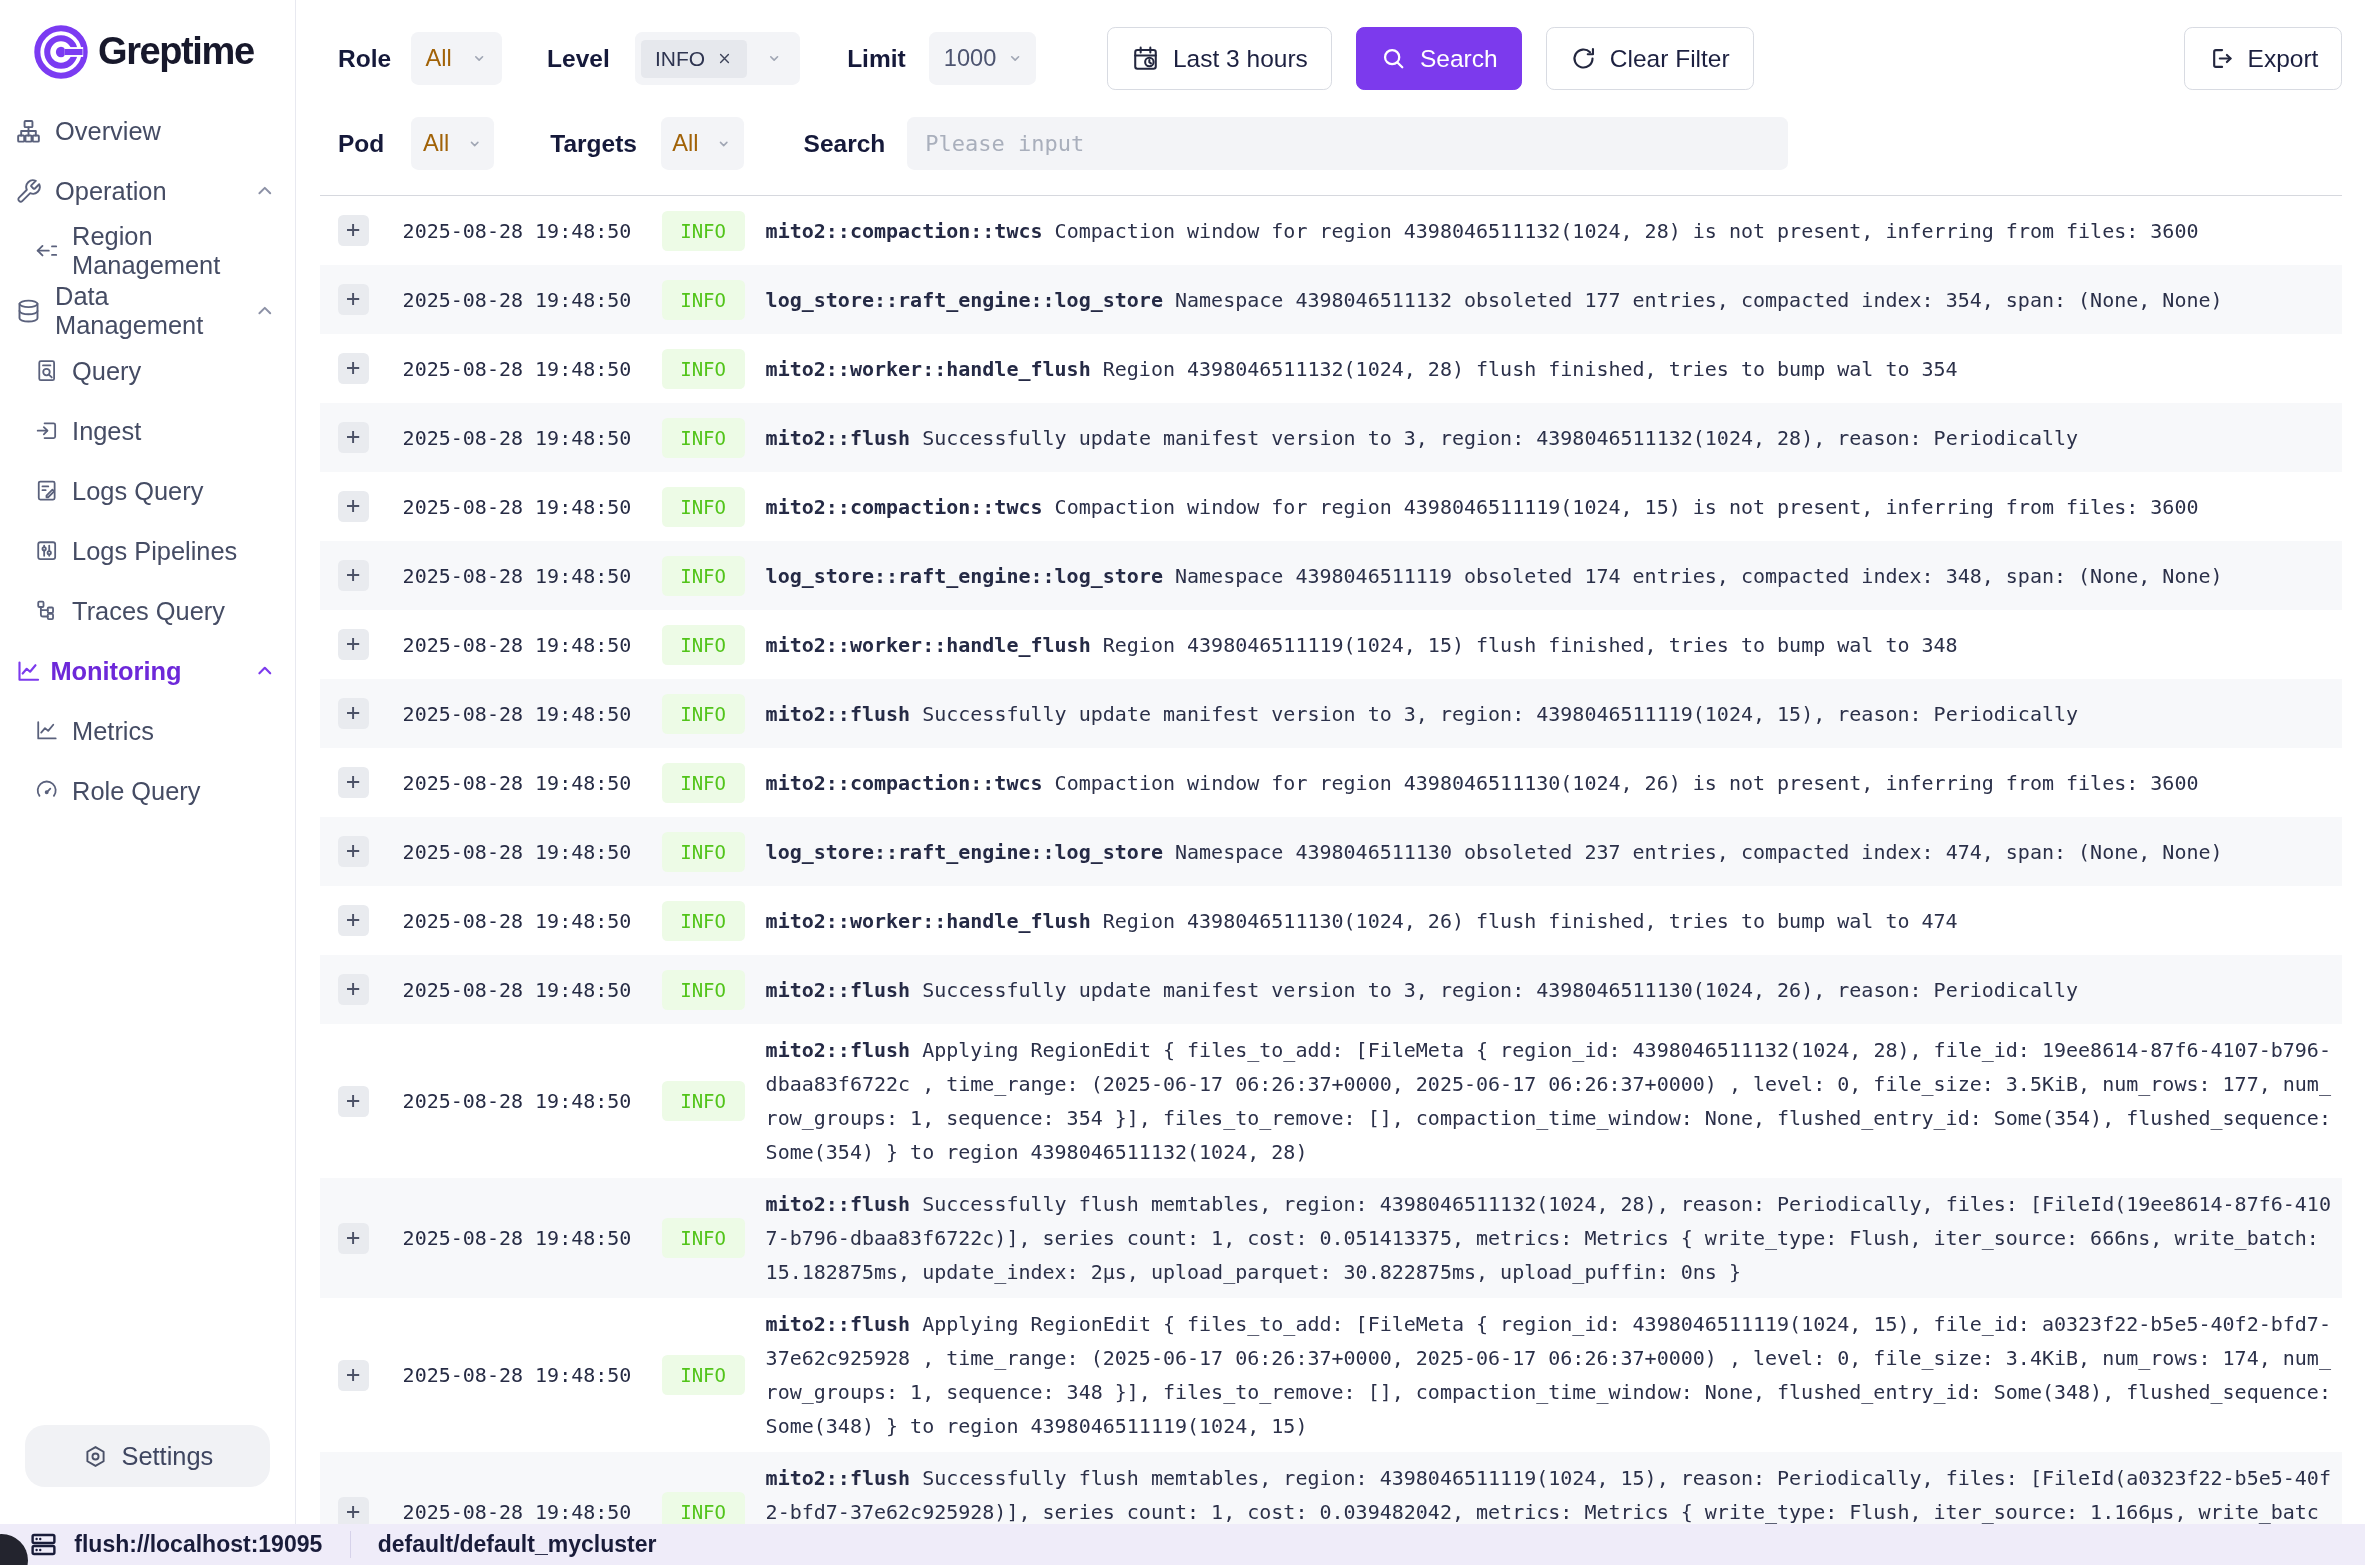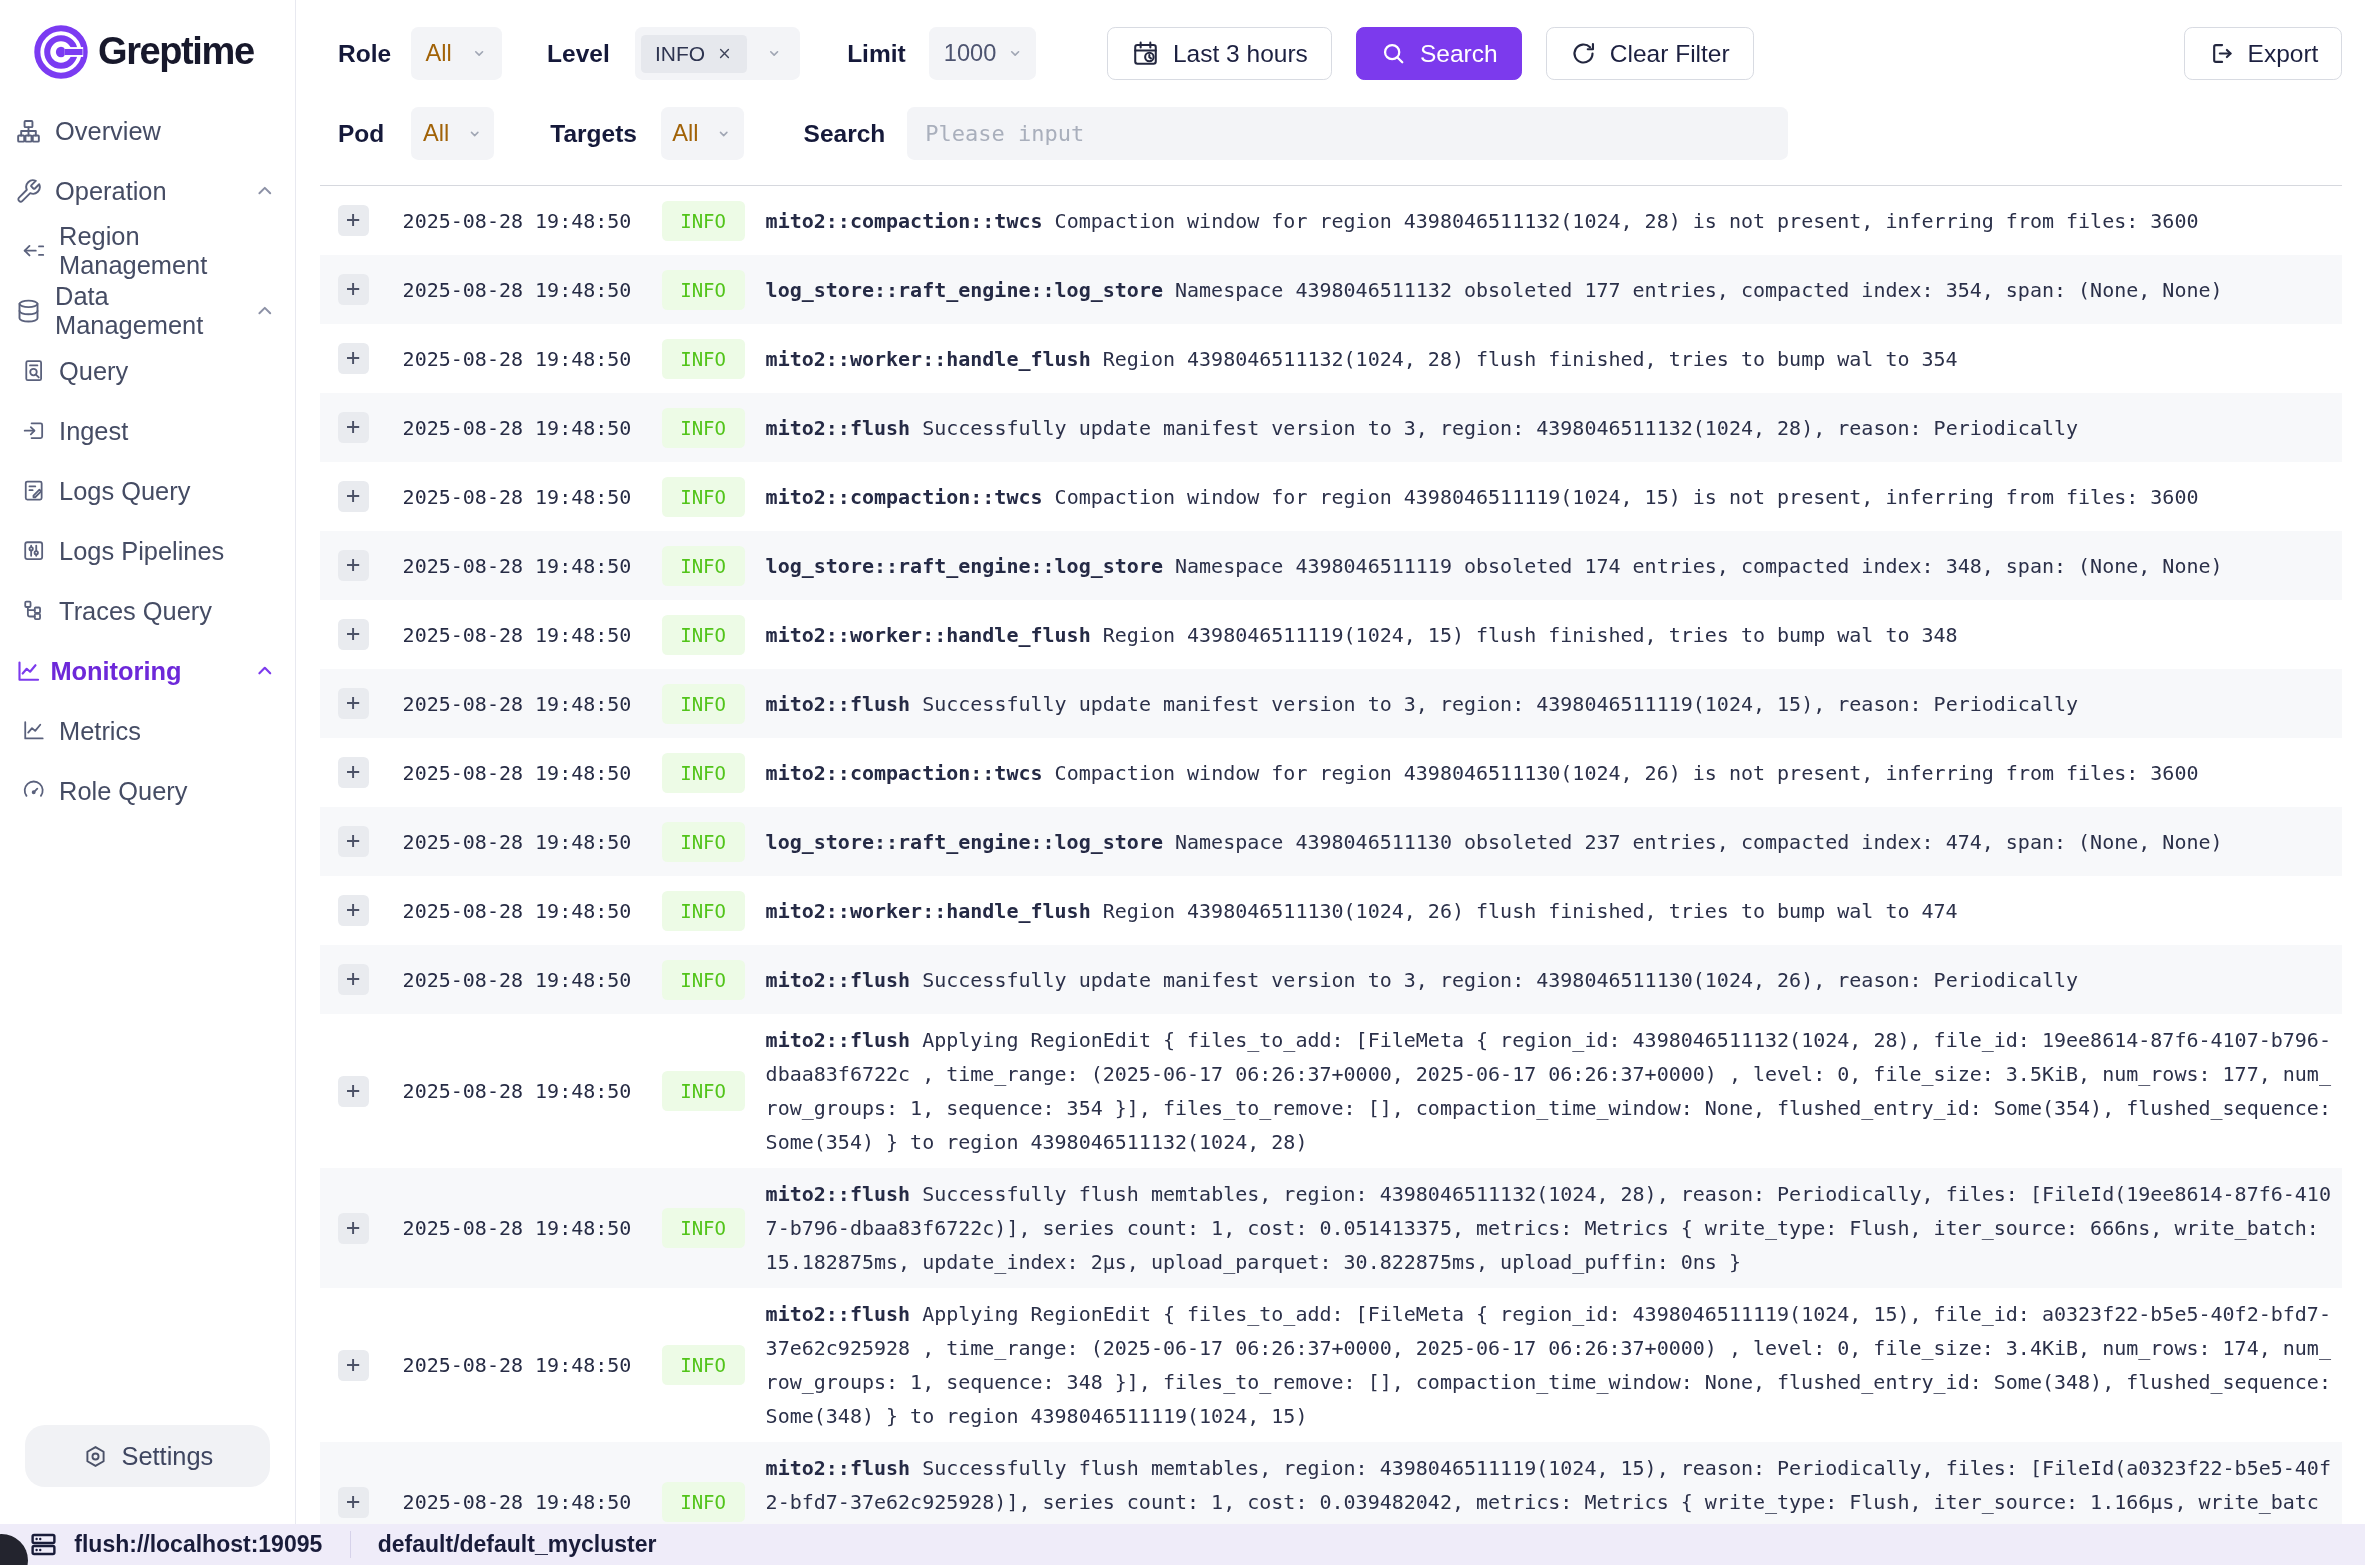--- a/index.html
+++ b/index.html
@@ -10,21 +10,21 @@
 
   
   .sidebar{width:296px;min-width:296px;border-right:0.9px solid #e8e9f0;display:flex;
     flex-direction:column;background:#fff;}
   .logo{display:flex;align-items:center;gap:9px;padding:23.6px 14.5px 18px 33px;}
   .logo-text{font-size:38px;font-weight:800;color:#17182b;letter-spacing:-1.4px;}
   .nav{flex:1;display:flex;flex-direction:column;padding-top:3.6px;}
   .nav-item{display:flex;align-items:center;gap:12.7px;height:60px;min-height:60px;
     padding:0 18px 0 15.4px;color:#454c64;font-size:25.4px;position:relative;cursor:pointer;}
   .nav-item .nicon{display:flex;color:#5a617c;}
-  .nav-item.sub{padding-left:21px;}
+  .nav-item.sub{padding-left:34px;}
   .nav-item .chev{margin-left:auto;color:#8c91a6;display:flex;}
   .nav-item.hl{color:#6d28d9;font-weight:700;gap:8px;}
   .nav-item.hl .nicon,.nav-item.hl .chev{color:#7c3aed;}
   .nav-item.active{background:#f2ecfd;color:#7435e8;font-weight:700;}
   .nav-item.active .nicon{color:#7c3aed;}
   .nav-item.active::before{content:"";position:absolute;left:0;top:0;bottom:0;width:4.5px;background:#7c3aed;}
   .settings-btn{margin:0 25.4px 38px 25.4px;height:62px;background:#f1f2f5;border:none;border-radius:20px;
     display:flex;align-items:center;justify-content:center;gap:12.7px;font-size:25.4px;color:#3f4660;
     font-family:inherit;cursor:pointer;}
   .settings-btn .nicon{color:#4b5268;display:flex;}
@@ -35,21 +35,21 @@
   .frow{display:flex;align-items:center;}
   .flabel{font-size:24.5px;font-weight:700;color:#15193a;white-space:nowrap;}
   .select{height:53px;background:#f3f4f7;border-radius:7.3px;display:flex;align-items:center;
     padding:0 14.5px;cursor:pointer;justify-content:space-between;}
   .select .ph{color:#a16207;font-size:23.6px;}
   .select .val{color:#4d5470;font-size:23.6px;}
   .chevdown{color:#a0a6b4;display:flex;margin-left:11px;}
   .tag{height:38px;background:#e6e8ed;border-radius:4.5px;display:flex;align-items:center;gap:11px;
     padding:0 13.6px;font-size:21px;color:#2e3450;}
   .tag .x{display:flex;cursor:pointer;color:#3d4359;}
-  .btn{height:53px;border:0.9px solid #d8dbe2;background:#fff;border-radius:8.2px;display:flex;
+  .btn{height:63px;border:0.9px solid #d8dbe2;background:#fff;border-radius:8.2px;display:flex;
     align-items:center;gap:12.7px;padding:0 23px;font-size:24.5px;color:#1c2040;font-family:inherit;cursor:pointer;}
   .btn .bicon{display:flex;color:#23273f;}
   .btn.primary{background:#7c3aed;border-color:#7c3aed;color:#fff;}
   .btn.primary .bicon{color:#fff;}
   .g{display:flex;align-items:center;}
   .g-role .flabel{margin-right:20px;} .g-role .select{width:91px;}
   .g-level{margin-left:45px;} .g-level .flabel{margin-right:25.4px;}
   .g-level .select{width:165px;padding:0 18px 0 6.3px;}
   .g-limit{margin-left:47px;} .g-limit .flabel{margin-right:23.6px;} .g-limit .select{width:107px;}
   .btn-time{margin-left:71px;} .btn-search{margin-left:24.5px;} .btn-clear{margin-left:24.5px;}

